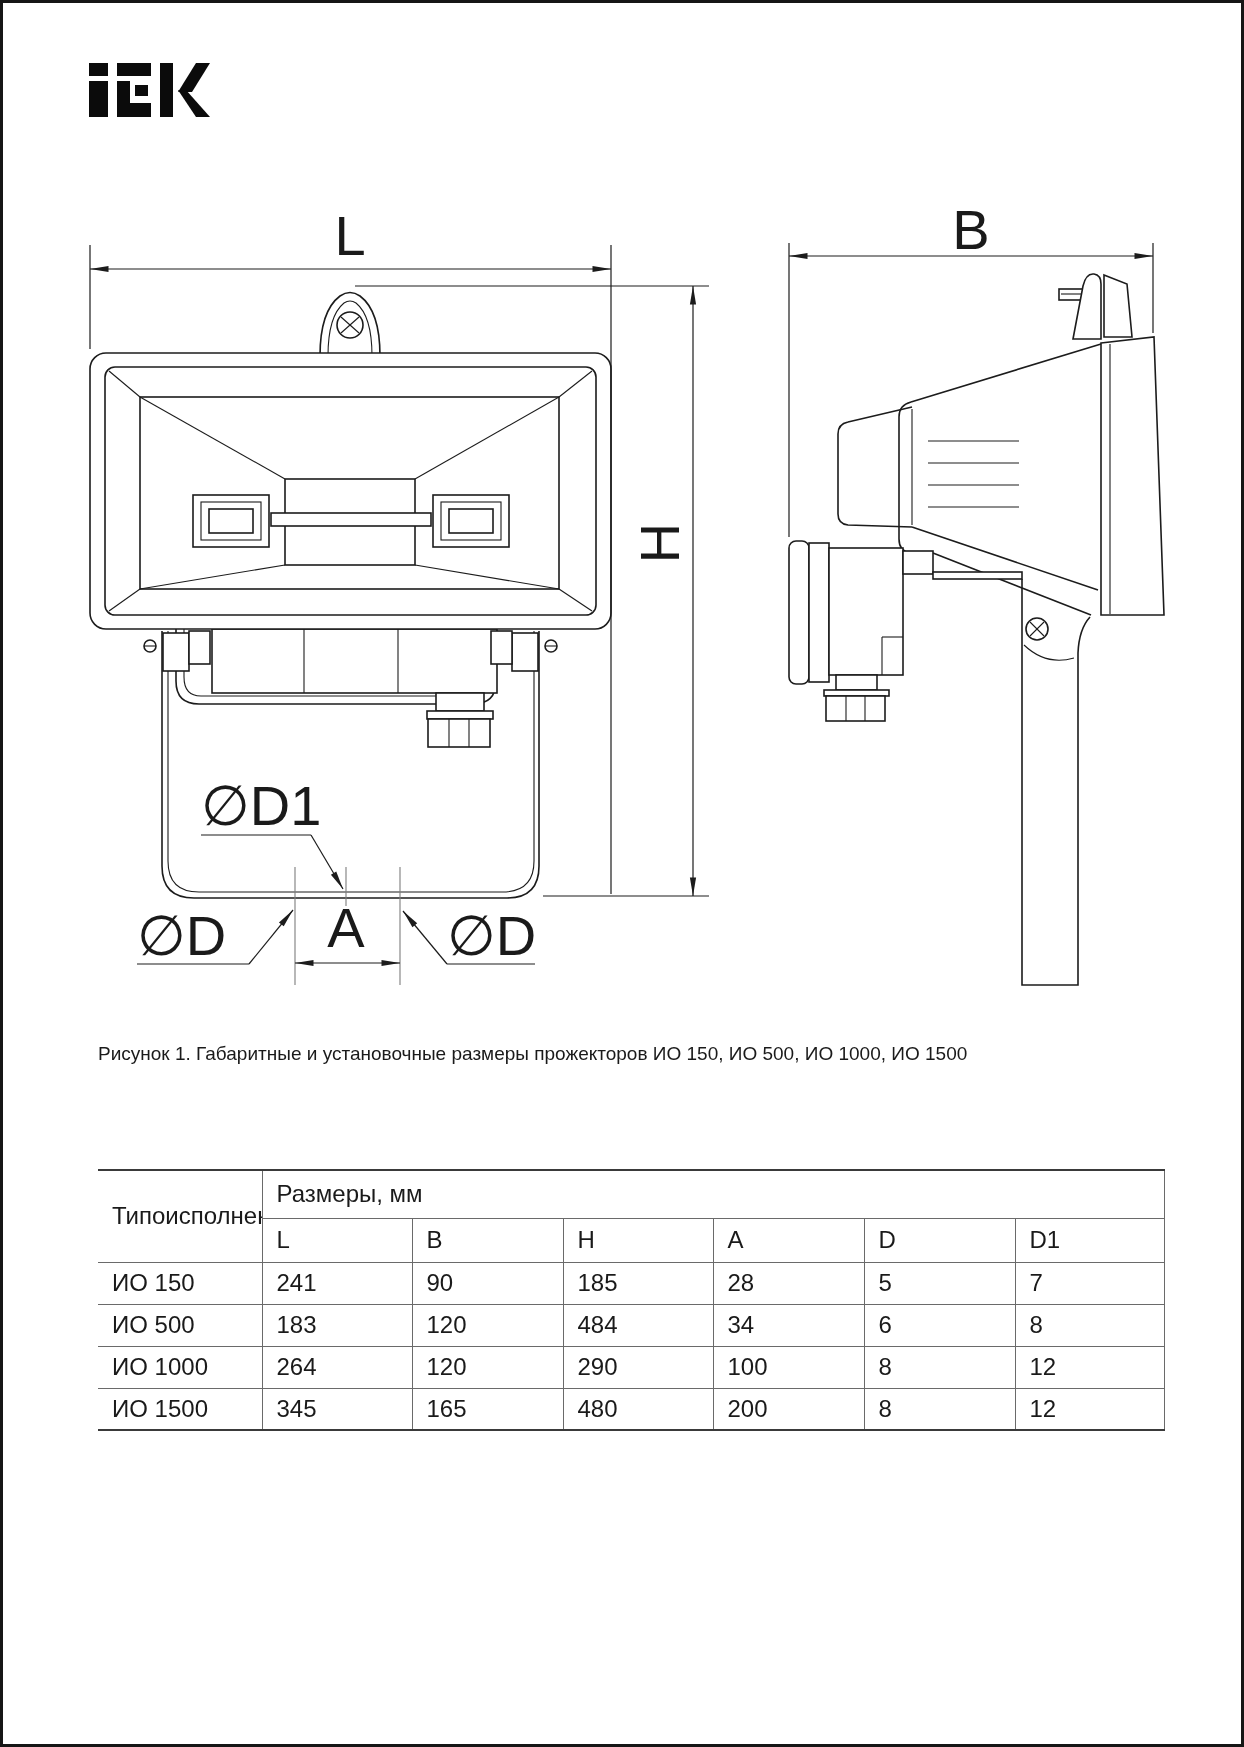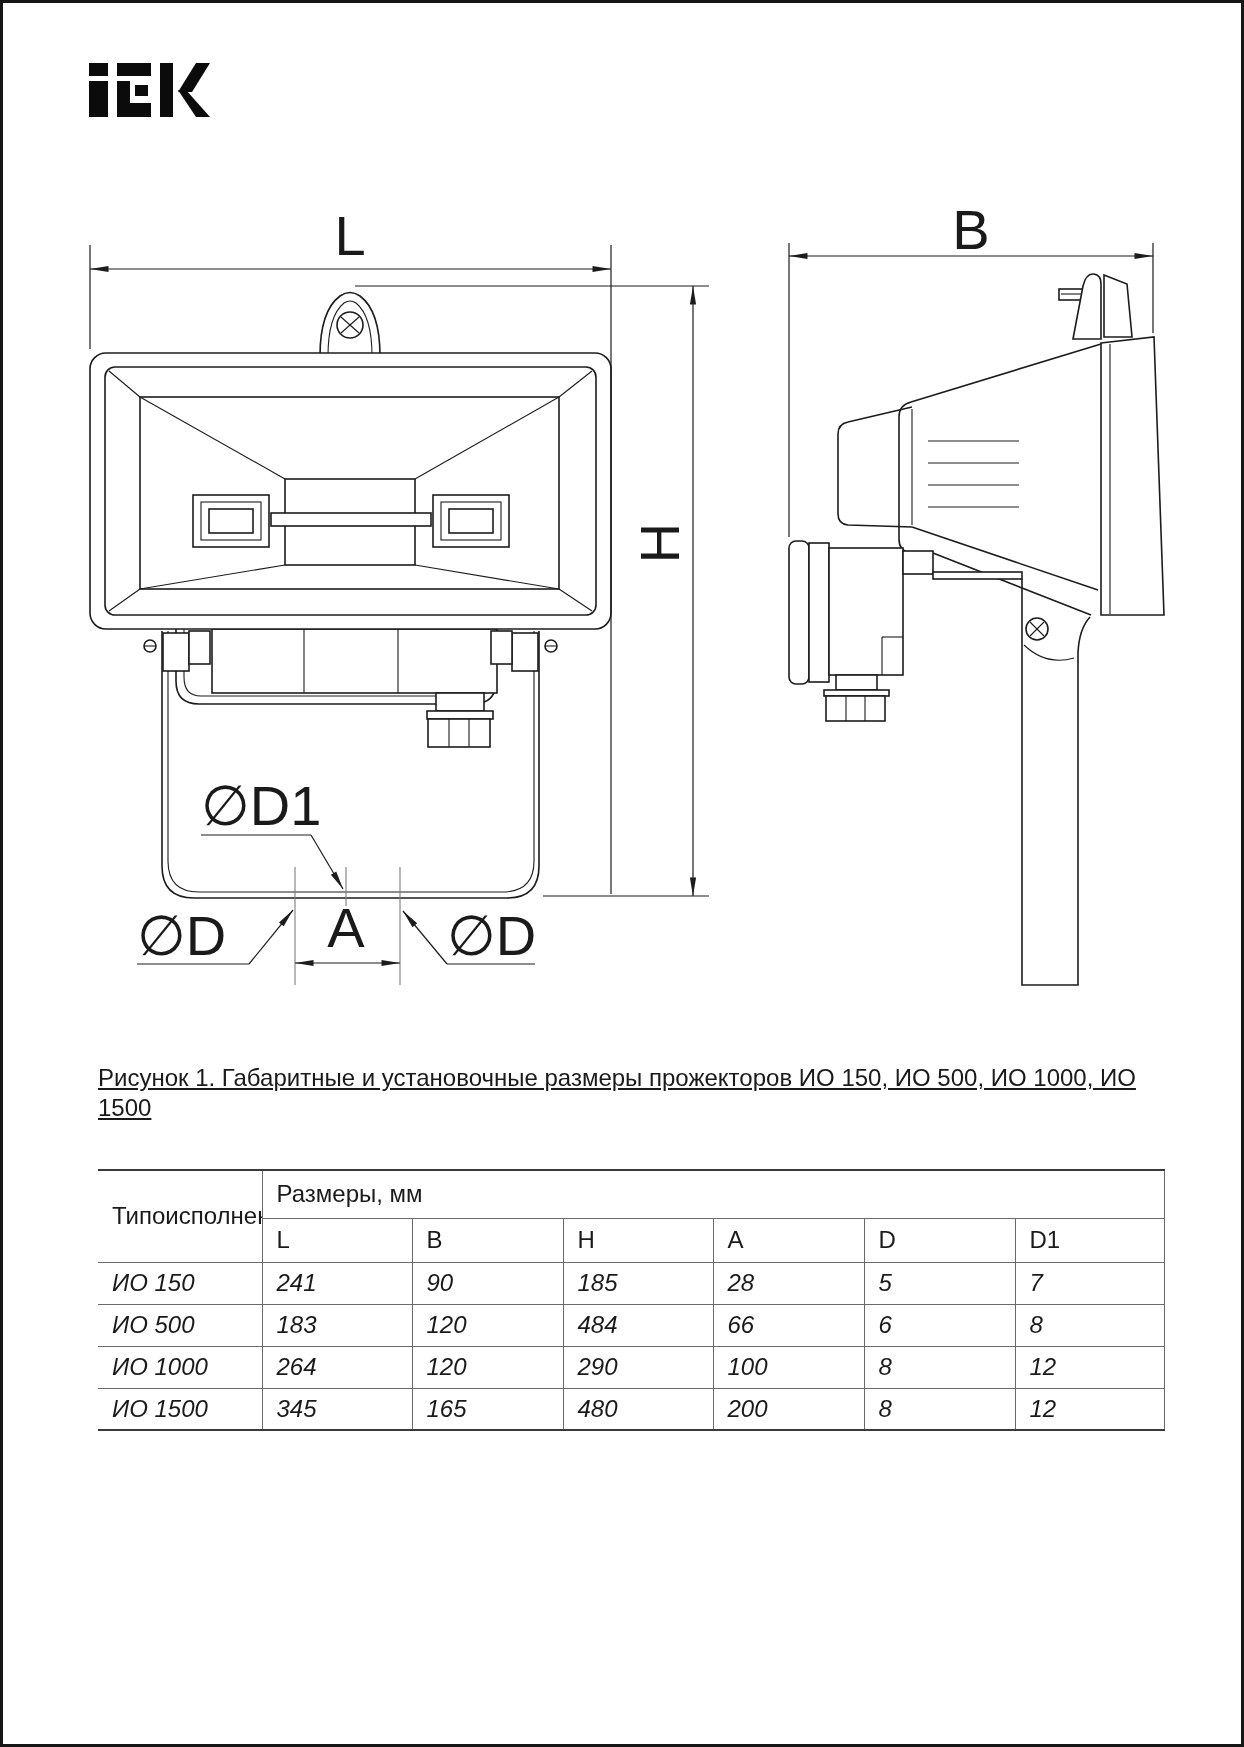--- a/index.html
+++ b/index.html
@@ -16,40 +16,40 @@
   }
   svg{position:absolute;left:0;top:0;}
   .ln{stroke:#1c1c1c;stroke-width:1.6;fill:none;}
   .lnw{stroke:#1c1c1c;stroke-width:1.6;fill:#ffffff;}
   .thin{stroke:#1c1c1c;stroke-width:1.1;fill:none;}
   .dim{stroke:#1c1c1c;stroke-width:1.2;fill:none;}
   .cl{stroke:#7d7d7d;stroke-width:1.1;fill:none;}
   .dimtext{font-family:"Liberation Sans","DejaVu Sans",sans-serif;font-size:56px;fill:#1a1a1a;}
   .logo{fill:#0b0b0b;}
   .caption{
-    position:absolute;left:95px;top:1060px;width:1080px;
-    font-size:24px;line-height:30px;text-decoration:underline;
+    position:absolute;left:95px;top:1036px;width:1080px;
+    font-size:19px;line-height:30px;
   }
   table.dims{
     position:absolute;left:95px;top:1166px;
     width:1066px;border-collapse:collapse;table-layout:fixed;
     font-size:24px;
     border-top:2px solid #3a3a3a;border-bottom:2px solid #3a3a3a;
   }
   table.dims th,table.dims td{
     font-weight:normal;text-align:left;vertical-align:middle;
     padding:0 0 0 14px;border-right:1px solid #6a6a6a;
     white-space:nowrap;overflow:hidden;
   }
   tr.hrow1{height:48px;}
   tr.hrow2{height:44px;}
   tr.drow{height:42px;}
   tr.hrow2 th{border-top:1px solid #6a6a6a;}
   th.typecell{border-top:none;}
-  tr.drow td{border-top:1px solid #6a6a6a;font-style:italic;}
+  tr.drow td{border-top:1px solid #6a6a6a;}
 </style>
 </head>
 <body>
 
 <div class="page">
 
   <svg width="1244" height="1747" viewBox="0 0 1244 1747">
     <defs>
       <marker id="arr" markerWidth="20" markerHeight="8" refX="19" refY="4" orient="auto-start-reverse" markerUnits="userSpaceOnUse">
         <path d="M0.5,0.9 L19,4 L0.5,7.1 Z" fill="#1c1c1c"></path>
@@ -255,21 +255,21 @@
         <td>185</td>
         <td>28</td>
         <td>5</td>
         <td>7</td>
       </tr>
       <tr class="drow">
         <td>ИО 500</td>
         <td>183</td>
         <td>120</td>
         <td>484</td>
-        <td>66</td>
+        <td>34</td>
         <td>6</td>
         <td>8</td>
       </tr>
       <tr class="drow">
         <td>ИО 1000</td>
         <td>264</td>
         <td>120</td>
         <td>290</td>
         <td>100</td>
         <td>8</td>

